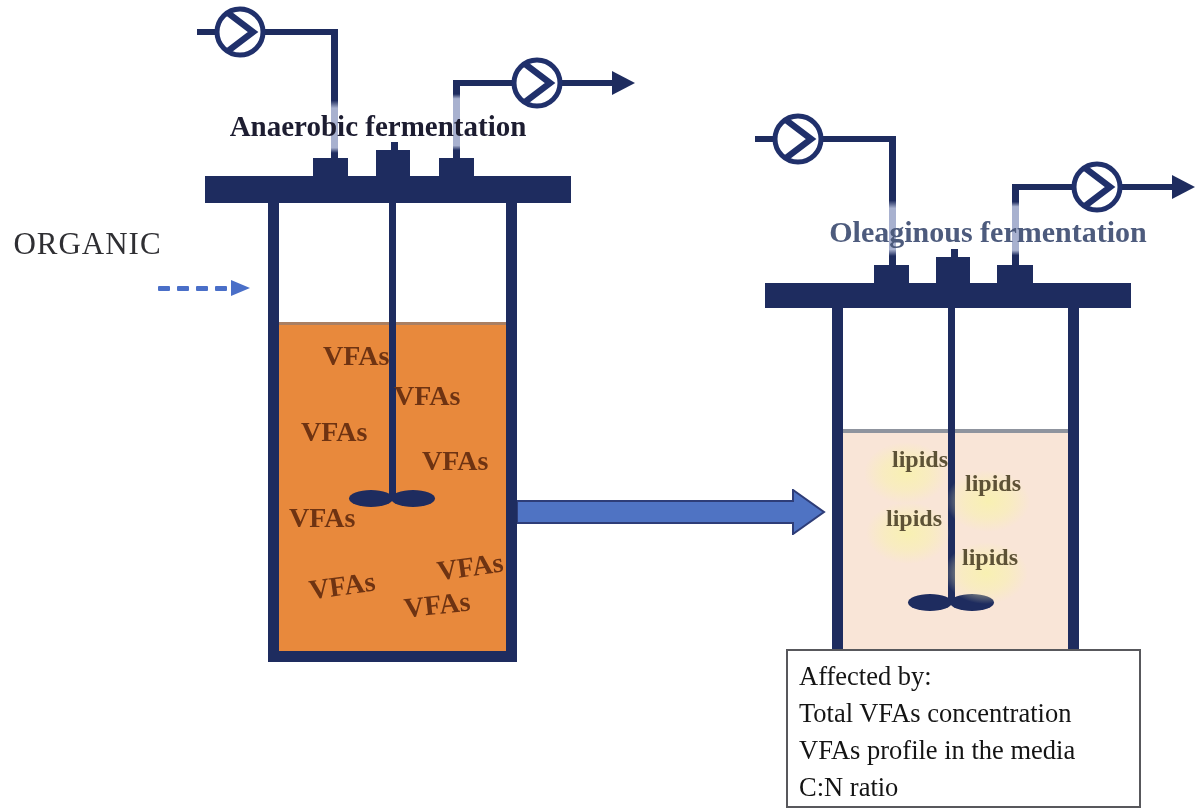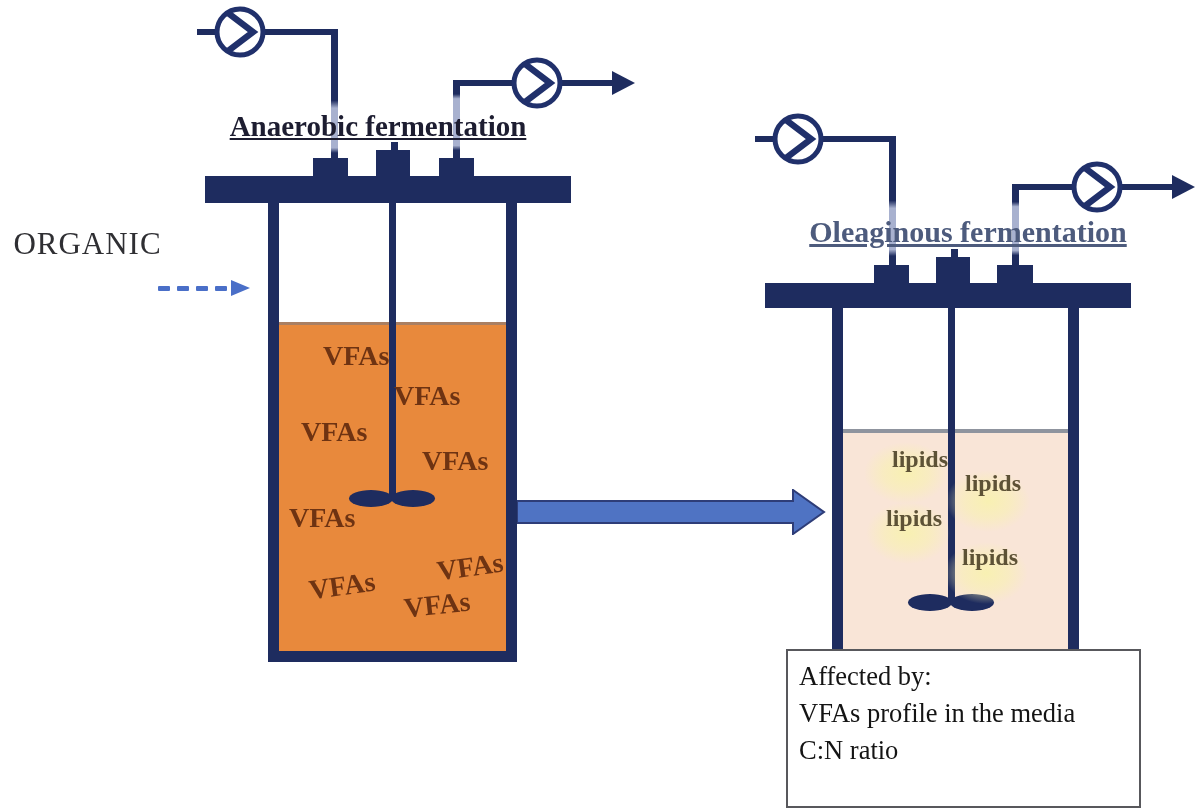--- a/index.html
+++ b/index.html
@@ -3,21 +3,21 @@
 <meta charset="utf-8">
 <style>
   html,body{margin:0;padding:0;background:#ffffff;}
   #stage{
     position:relative;width:1200px;height:810px;background:#ffffff;overflow:hidden;
     font-family:"Liberation Serif","DejaVu Serif",serif;
   }
   .abs{position:absolute;}
   .navy{background:#1e2c5f;}
   .wall{background:#1e2c5f;}
-  .title{font-weight:bold;text-align:center;white-space:nowrap;text-decoration:underline;}
+  .title{font-weight:bold;text-align:center;white-space:nowrap;}
   .vfas{font-weight:bold;font-size:28px;color:#6e3312;white-space:nowrap;}
   .lipids{font-weight:bold;font-size:24px;color:#5d5236;white-space:nowrap;z-index:6;}
   .glow{width:84px;height:62px;border-radius:50%;z-index:5;
         background:radial-gradient(closest-side,rgba(248,241,176,0.95) 0%,rgba(248,241,176,0.55) 55%,rgba(248,241,176,0) 100%);}
   .ellipse{background:#1e2c5f;border-radius:50%;}
   .dash{background:#4a6fc8;height:5px;border-radius:1px;}
   .pipe{background:#1e2c5f;}
   .riser1{background:linear-gradient(180deg,#1e2c5f 0%,#1e2c5f 55%,#a8b1cf 61%,#a8b1cf 92%,#1e2c5f 96%);}
   .riser2{background:linear-gradient(180deg,#1e2c5f 0%,#1e2c5f 18%,#a8b1cf 24%,#a8b1cf 84%,#1e2c5f 90%);}
   .riser3{background:linear-gradient(180deg,#1e2c5f 0%,#1e2c5f 50%,#a8b1cf 56%,#a8b1cf 88%,#1e2c5f 93%);}
@@ -105,21 +105,21 @@
 
   <div class="abs riser4" style="left:1012px;top:184px;width:7px;height:81px;"></div>
   <div class="abs pipe" style="left:1012px;top:184px;width:66px;height:6px;"></div>
   <div class="abs pipe" style="left:1119px;top:184px;width:56px;height:6px;"></div>
   <div class="abs tri-right" style="left:1172px;top:175px;"></div>
   <svg class="abs" style="left:1069px;top:159px;" width="56" height="56" viewBox="0 0 56 56">
     <circle cx="28" cy="28" r="23" fill="#ffffff" stroke="#20306b" stroke-width="5"></circle>
     <polyline points="16,9 41,28 16,47" fill="none" stroke="#20306b" stroke-width="6.5"></polyline>
   </svg>
 
-  <div class="abs title" style="left:794px;top:215px;width:348px;font-size:30px;color:#4d5b7d;">Oleaginous fermentation</div>
+  <div class="abs title" style="left:814px;top:215px;width:348px;font-size:30px;color:#4d5b7d;">Oleaginous fermentation</div>
 
   <div class="abs navy" style="left:874px;top:265px;width:35px;height:20px;"></div>
   <div class="abs navy" style="left:951px;top:249px;width:7px;height:10px;"></div>
   <div class="abs navy" style="left:936px;top:257px;width:34px;height:28px;"></div>
   <div class="abs navy" style="left:997px;top:265px;width:36px;height:20px;"></div>
   <div class="abs navy" style="left:765px;top:283px;width:366px;height:25px;"></div>
 
   <div class="abs wall" style="left:832px;top:308px;width:11px;height:347px;"></div>
   <div class="abs wall" style="left:1068px;top:308px;width:11px;height:347px;"></div>
 
@@ -137,17 +137,18 @@
   <div class="abs glow" style="left:866px;top:502px;"></div>
   <div class="abs glow" style="left:944px;top:542px;"></div>
 
   <span class="abs lipids" style="left:892px;top:446px;">lipids</span>
   <span class="abs lipids" style="left:965px;top:470px;">lipids</span>
   <span class="abs lipids" style="left:886px;top:505px;">lipids</span>
   <span class="abs lipids" style="left:962px;top:544px;">lipids</span>
 
   <div id="affected-box" class="abs" style="left:786px;top:649px;width:332px;height:144px;">
     <div>Affected by:</div>
+    <div>Total VFAs concentration</div>
     <div>VFAs profile in the media</div>
     <div>C:N ratio</div>
   </div>
 
 </div>
 
 </body></html>

